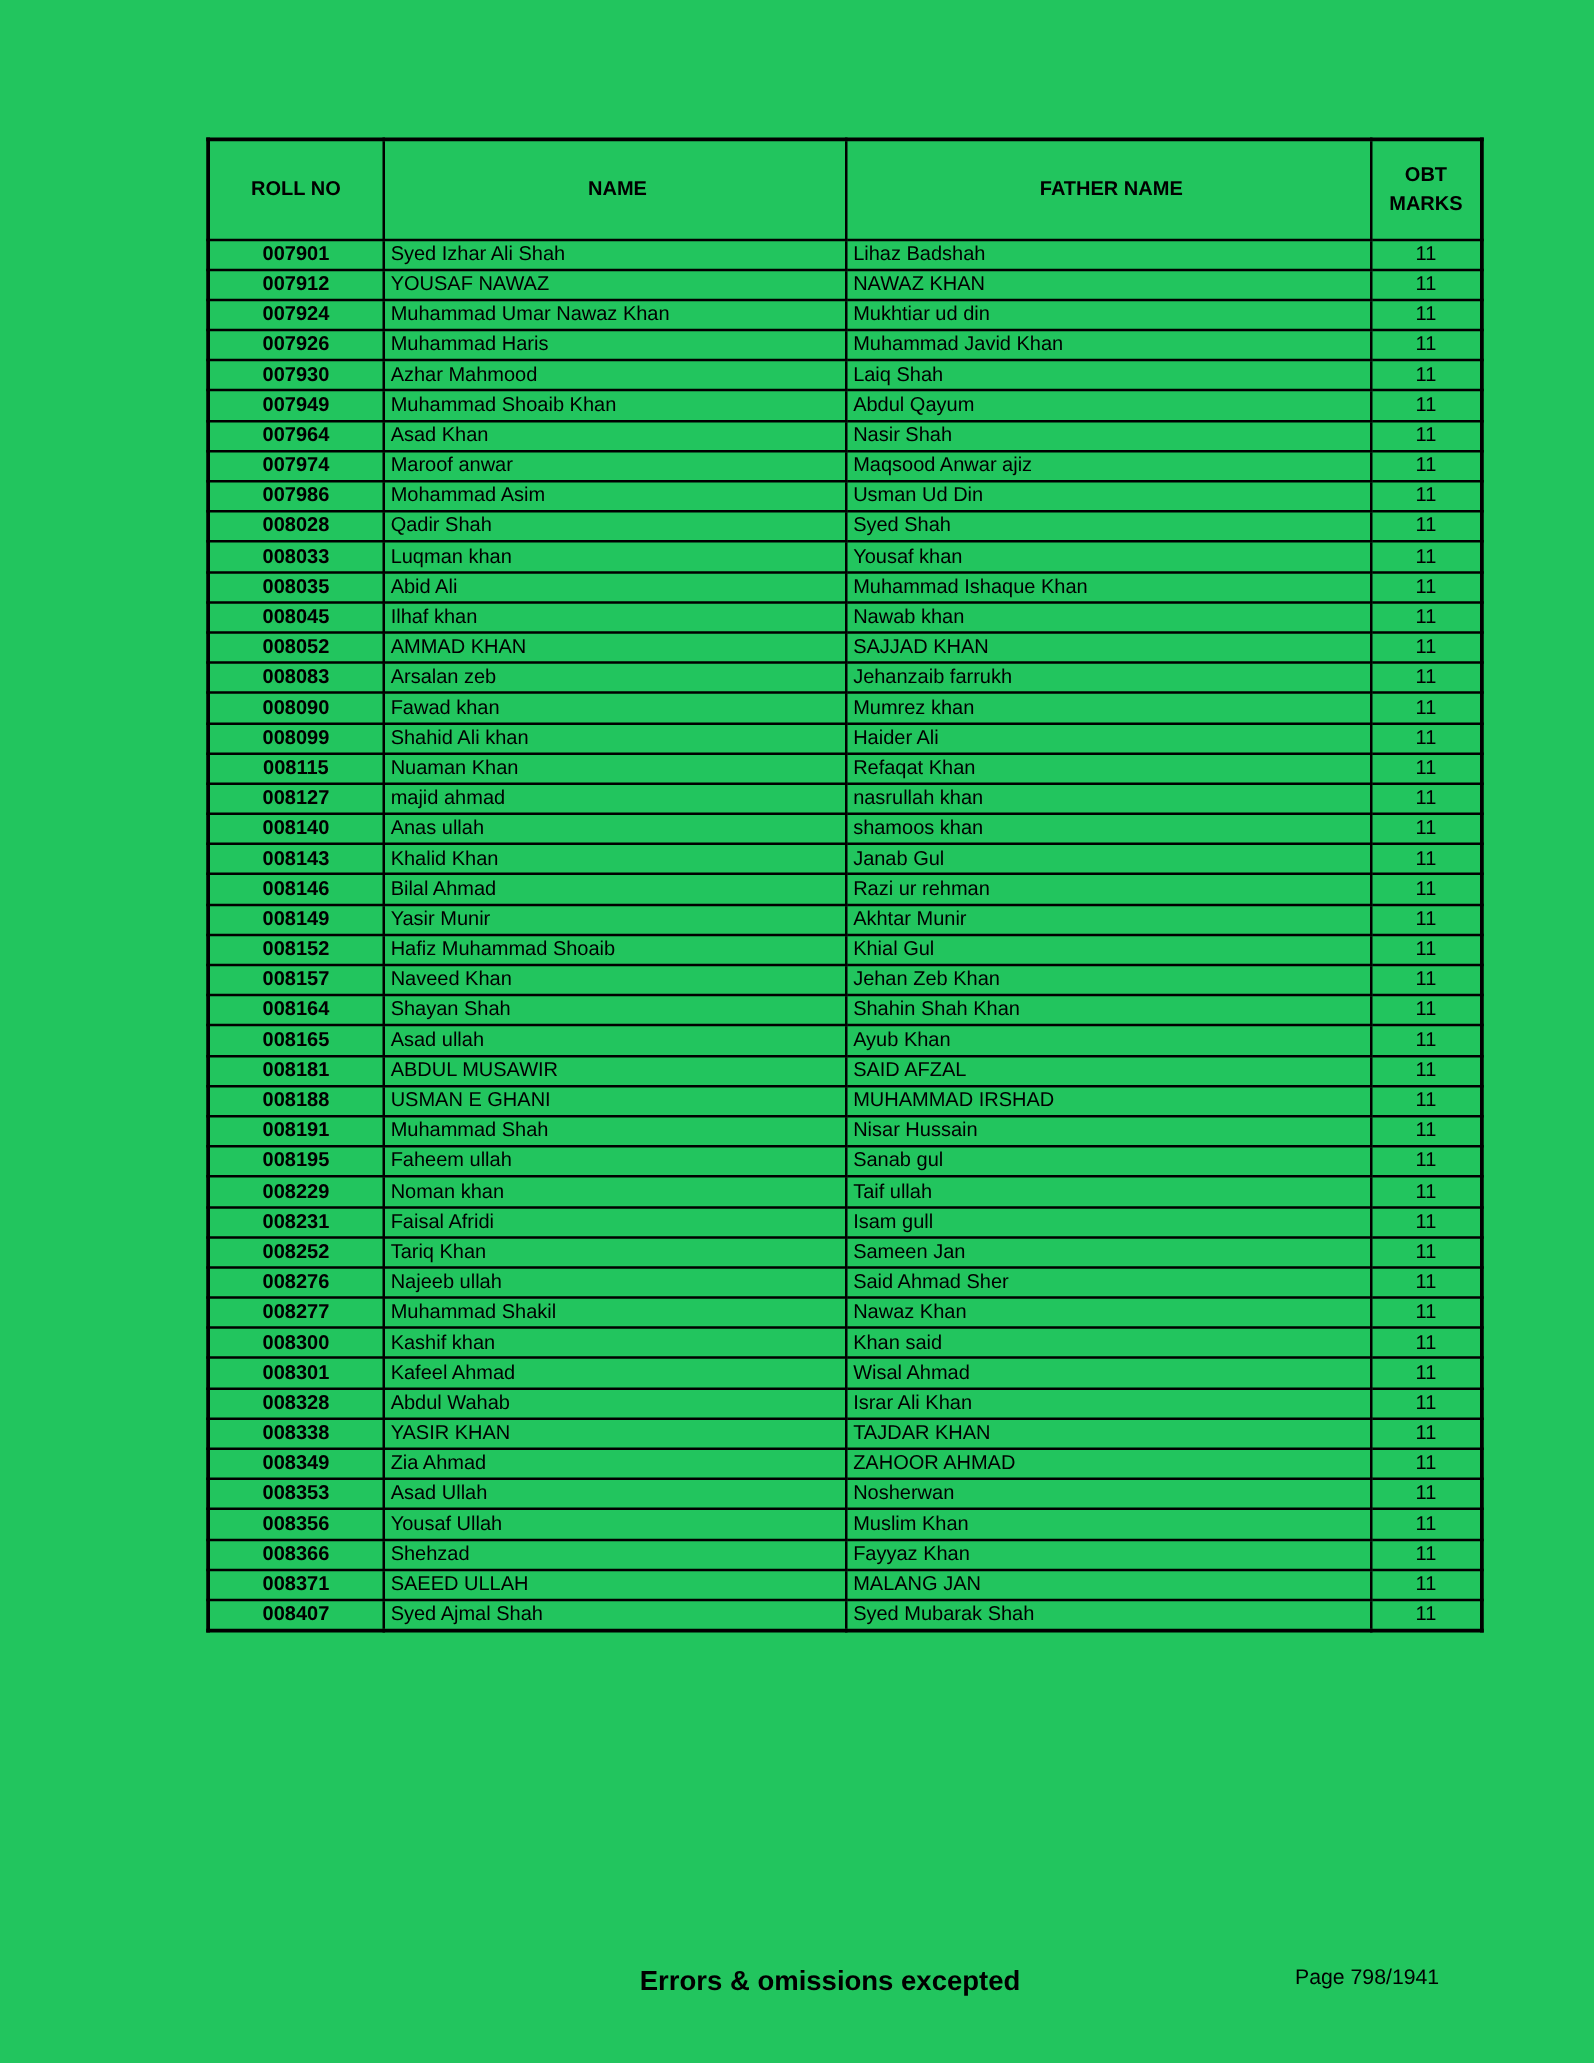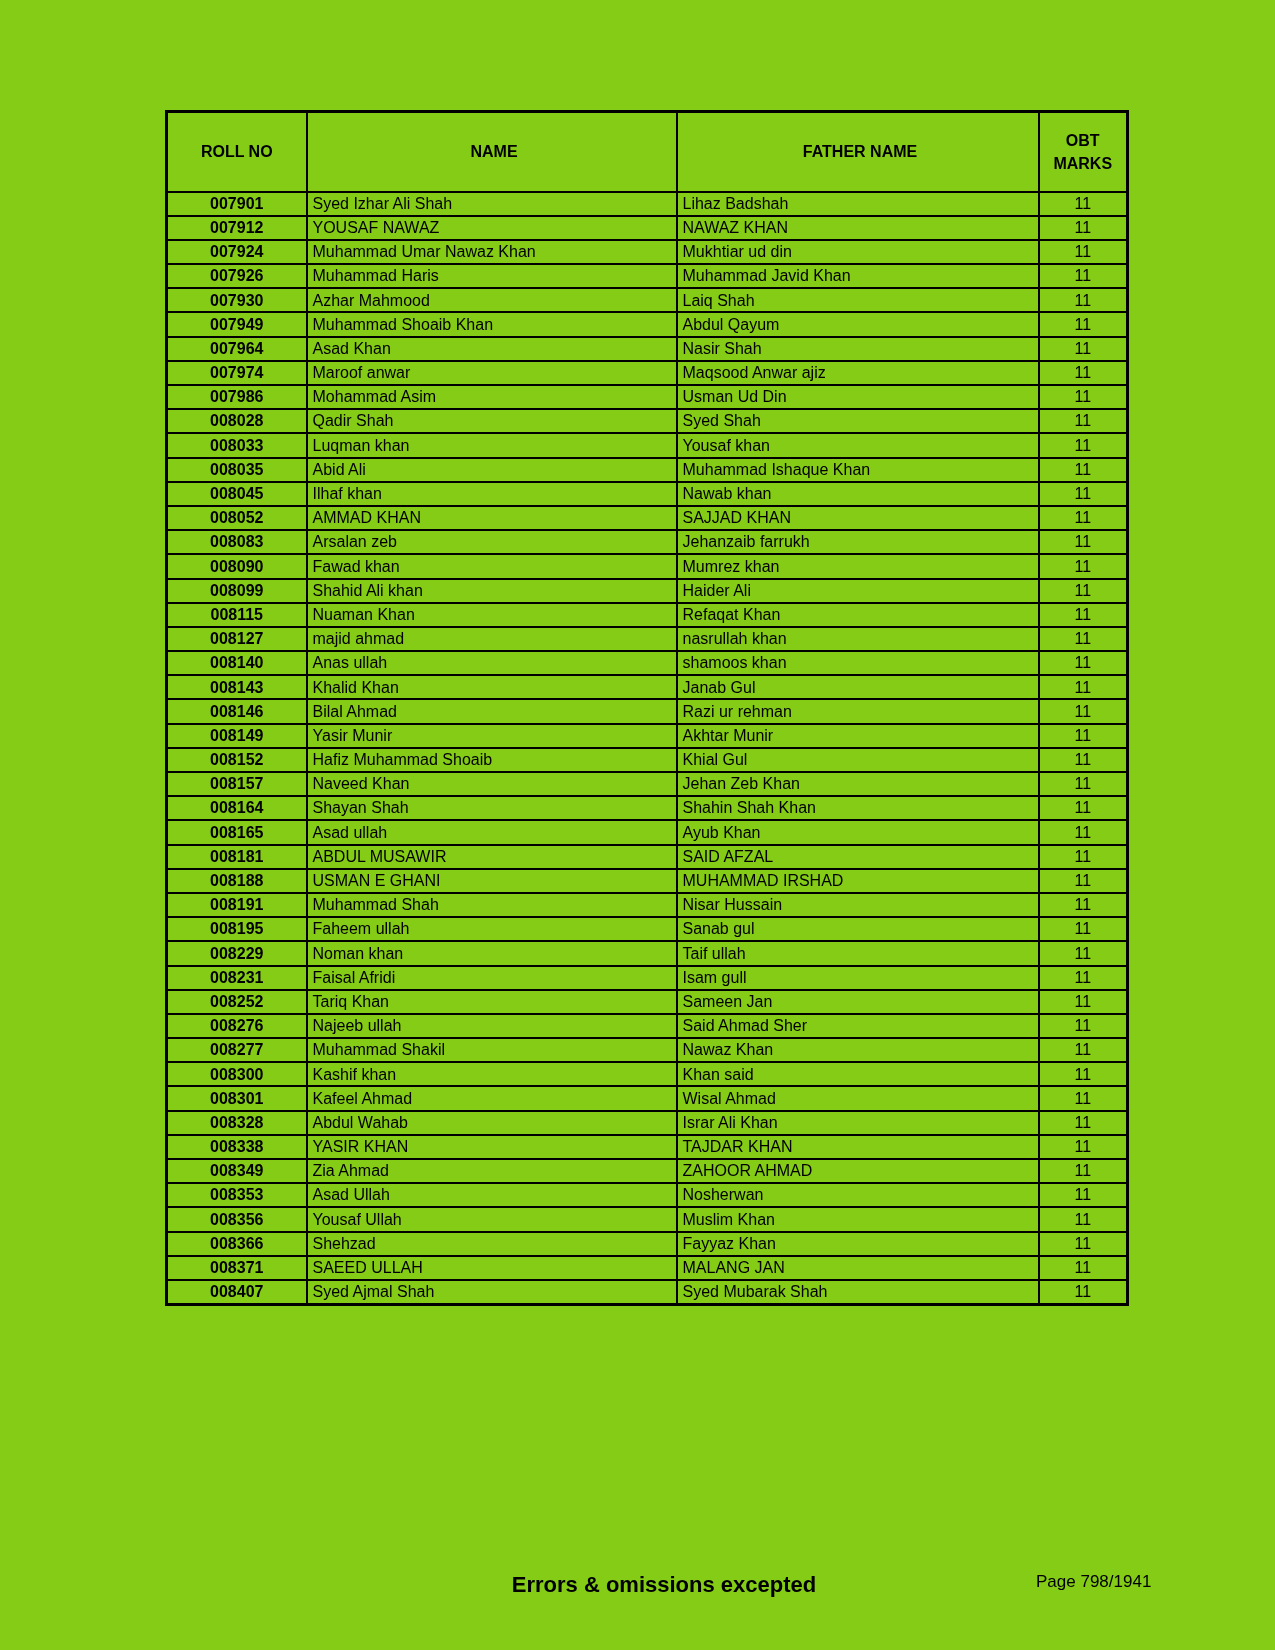--- a/index.html
+++ b/index.html
@@ -5,21 +5,21 @@
   * { margin: 0; padding: 0; box-sizing: border-box; }
   html, body { background: #ffffff; }
   body {
     font-family: "Liberation Sans", sans-serif;
     color: #000000;
   }
   .page {
     position: relative;
     width: 1275px;
     height: 1650px;
-    background: #84cc16;
+    background: #22c55e;
     overflow: hidden;
   }
   table.results {
     position: absolute;
     left: 165px;
     top: 110px;
     width: 945px;
     border-collapse: collapse;
     table-layout: fixed;
   }
@@ -34,21 +34,21 @@
     white-space: nowrap;
   }
   thead th {
     height: 80px;
     font-weight: bold;
     font-size: 16px;
   }
   tbody td { height: 24.2px; }
   .c-roll   { width: 140px; text-align: center; font-weight: bold; }
   .c-name   { width: 370px; text-align: left; padding-left: 5px; font-weight: normal; }
-  .c-father { width: 362px; text-align: left; padding-left: 5px; font-weight: normal; }
+  .c-father { width: 420px; text-align: left; padding-left: 5px; font-weight: normal; }
   .c-marks  { width: 89px;  text-align: center; font-weight: normal; }
   thead .c-name, thead .c-father { font-weight: bold; text-align: center; }
   thead .c-marks {
     font-weight: bold;
     white-space: normal;
     padding: 0 6px;
     line-height: 1.45;
   }
   .footer-note {
     position: absolute;

